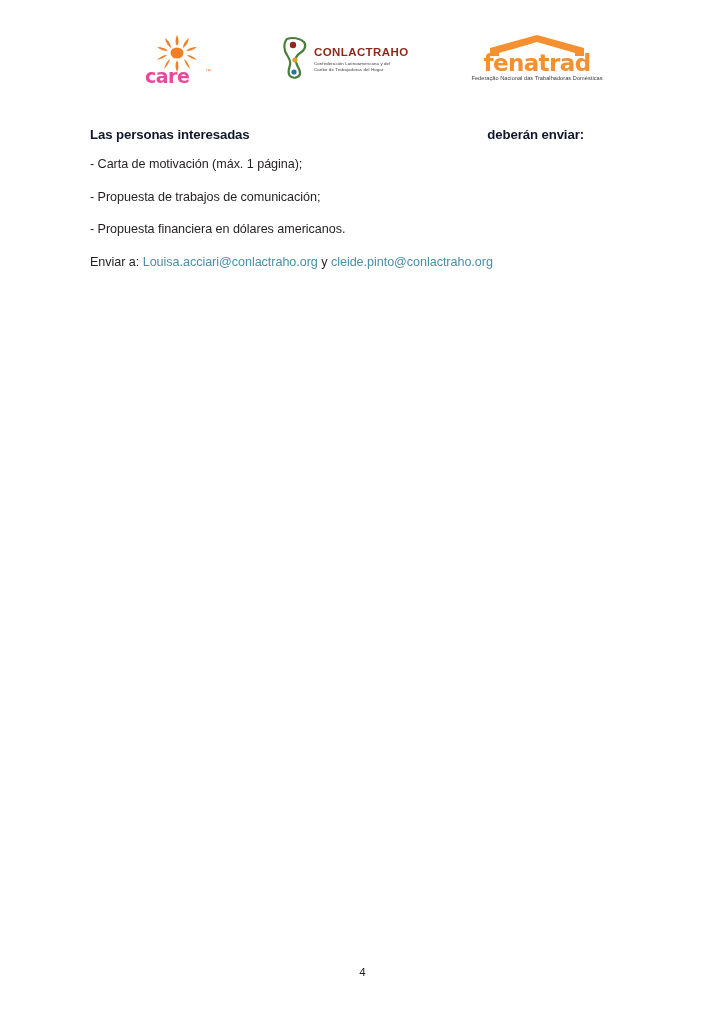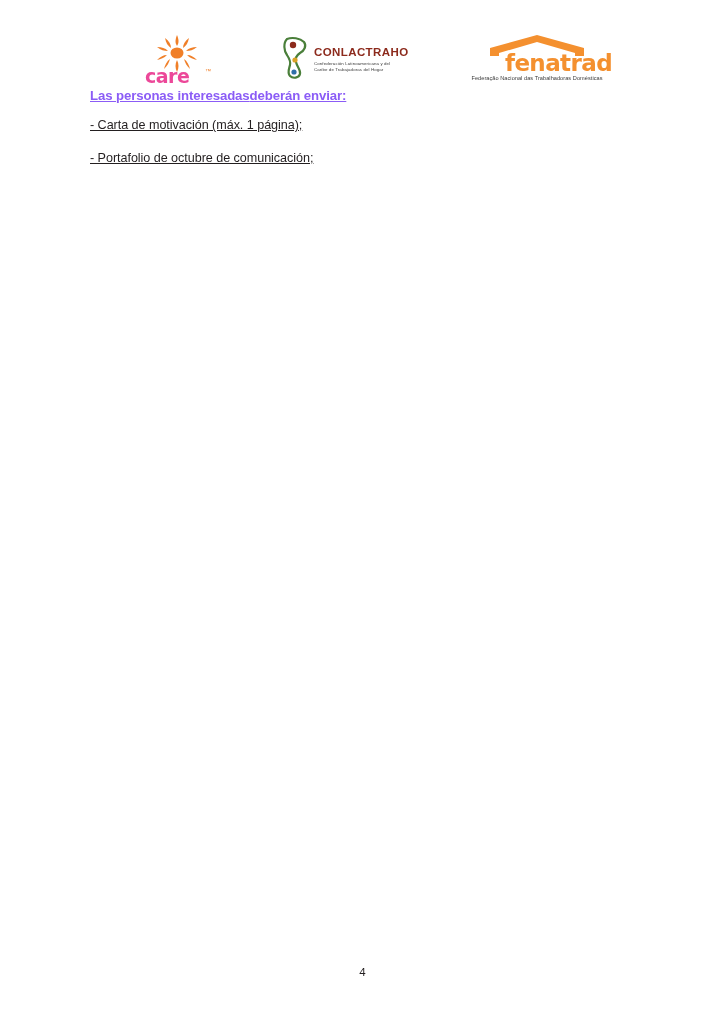--- a/index.html
+++ b/index.html
@@ -120,21 +120,21 @@
     left: 0px;
     top: 0px;
     width: 150px;
     height: 22px;
   }
   .fena-word {
     position: absolute;
     left: 0;
     top: 17px;
     width: 150px;
-    text-align: right;
+    text-align: center;
     font-family: "DejaVu Sans", sans-serif;
     font-weight: 700;
     font-size: 23px;
     color: #f4902f;
     letter-spacing: -0.6px;
     line-height: 24px;
   }
   .fena-sub {
     position: absolute;
     left: 0;
@@ -150,38 +150,36 @@
 
   
   .content {
     position: absolute;
     left: 90px;
     top: 88px;
     width: 552px;
   }
   .lead {
     display: flex;
-    justify-content: flex-start;
+    justify-content: space-between;
     align-items: baseline;
     font-weight: 700;
     font-size: 13.2px;
-    color: #8b5cf6;
+    color: #0f172a;
     margin: 0 0 13px 0;
     letter-spacing: -0.1px;
-    text-decoration: underline;
-  }
-  .lead .lead-right { padding-right: 58px; }
+  }
+  .lead .lead-right { padding-right: 58px; margin-top: 39px; }
 
   p.para {
     margin: 0 0 14px 0;
     font-size: 12.6px;
     line-height: 18.5px;
     color: #231f20;
     letter-spacing: -0.05px;
-    text-decoration: underline;
   }
   a.mail {
     color: #4a8fa8;
     text-decoration: none;
     border-bottom: 0;
   }
   .pagenum {
     position: absolute;
     left: 0;
     top: 966px;
@@ -241,21 +239,25 @@
   </div>
 
   <div class="content">
 
     <div class="lead">
       <span class="lead-left">Las personas interesadas</span>
       <span class="lead-right">deberán enviar:</span>
     </div>
 
     <p class="para">- Carta de motivación (máx. 1 página);</p>
-    <p class="para">- Portafolio de octubre de comunicación;</p>
-
+    <p class="para">- Propuesta de trabajos de comunicación;</p>
+    <p class="para">- Propuesta financiera en dólares americanos.</p>
+
+    <p class="para">
+      <span>Enviar a: </span><a class="mail" href="#">Louisa.acciari@conlactraho.org</a><span> y </span><a class="mail" href="#">cleide.pinto@conlactraho.org</a>
+    </p>
 
 
   </div>
 
   <div class="pagenum">4</div>
 
 </div>
 
 </body></html>

